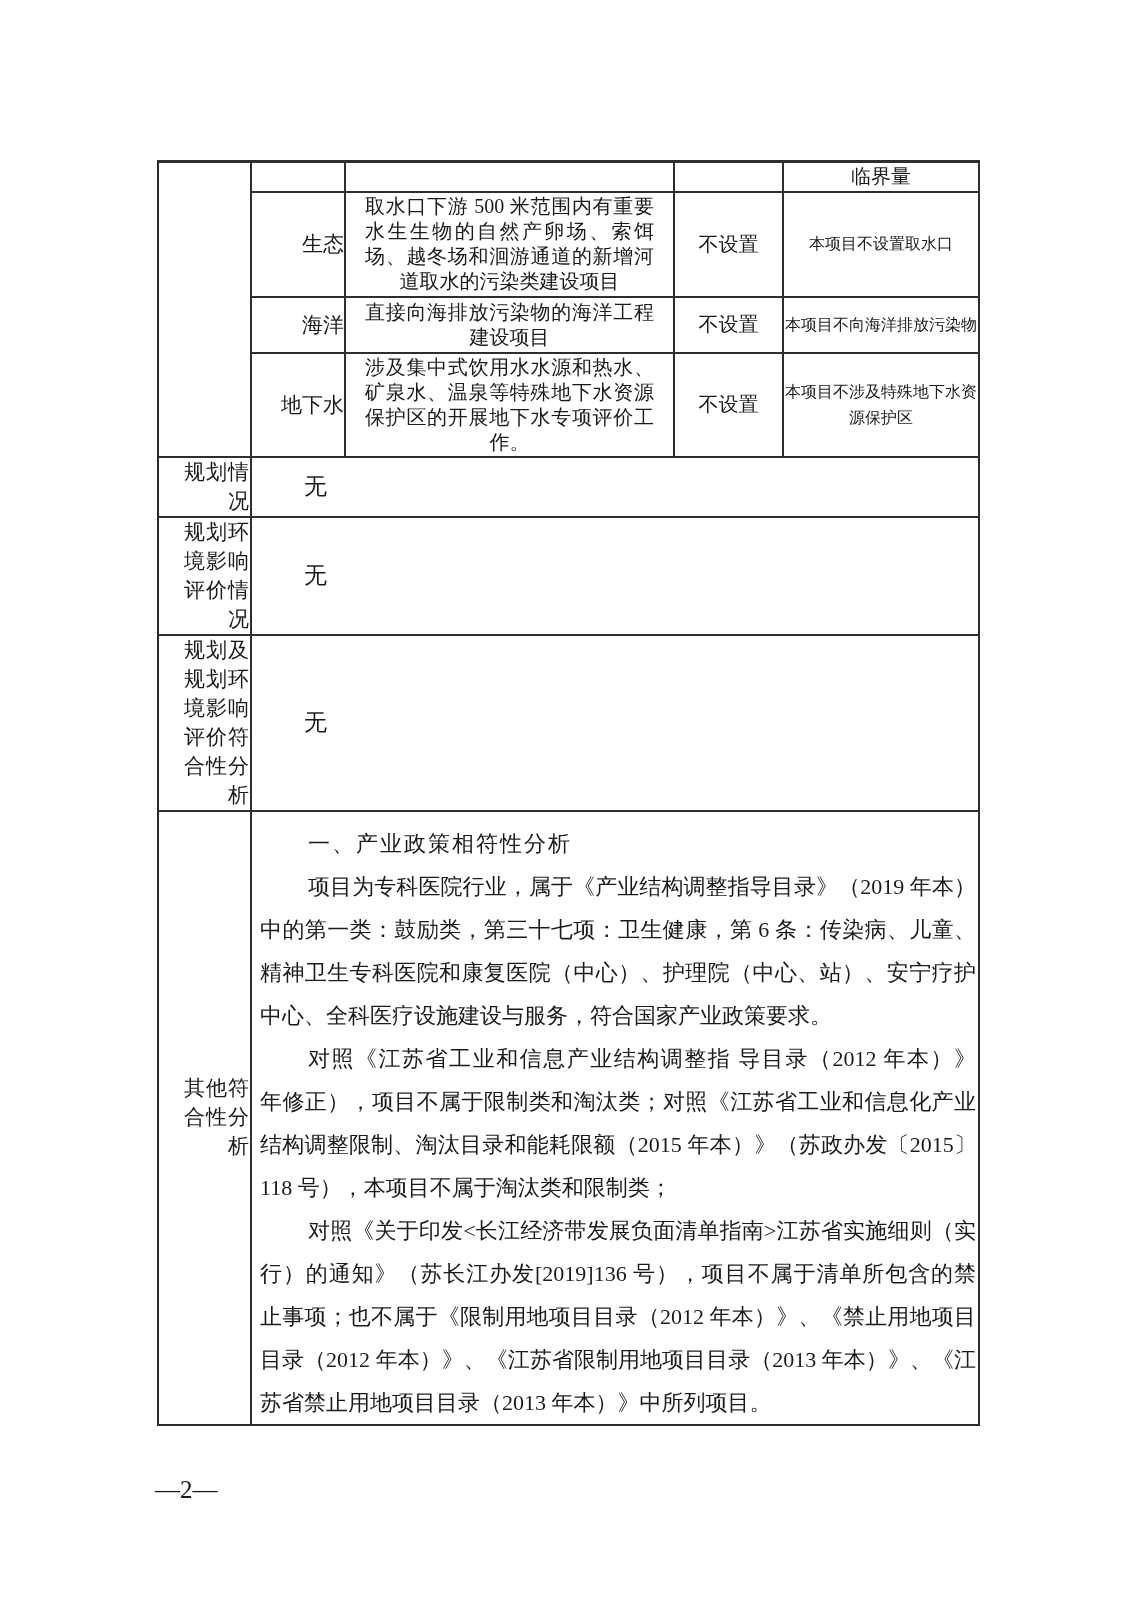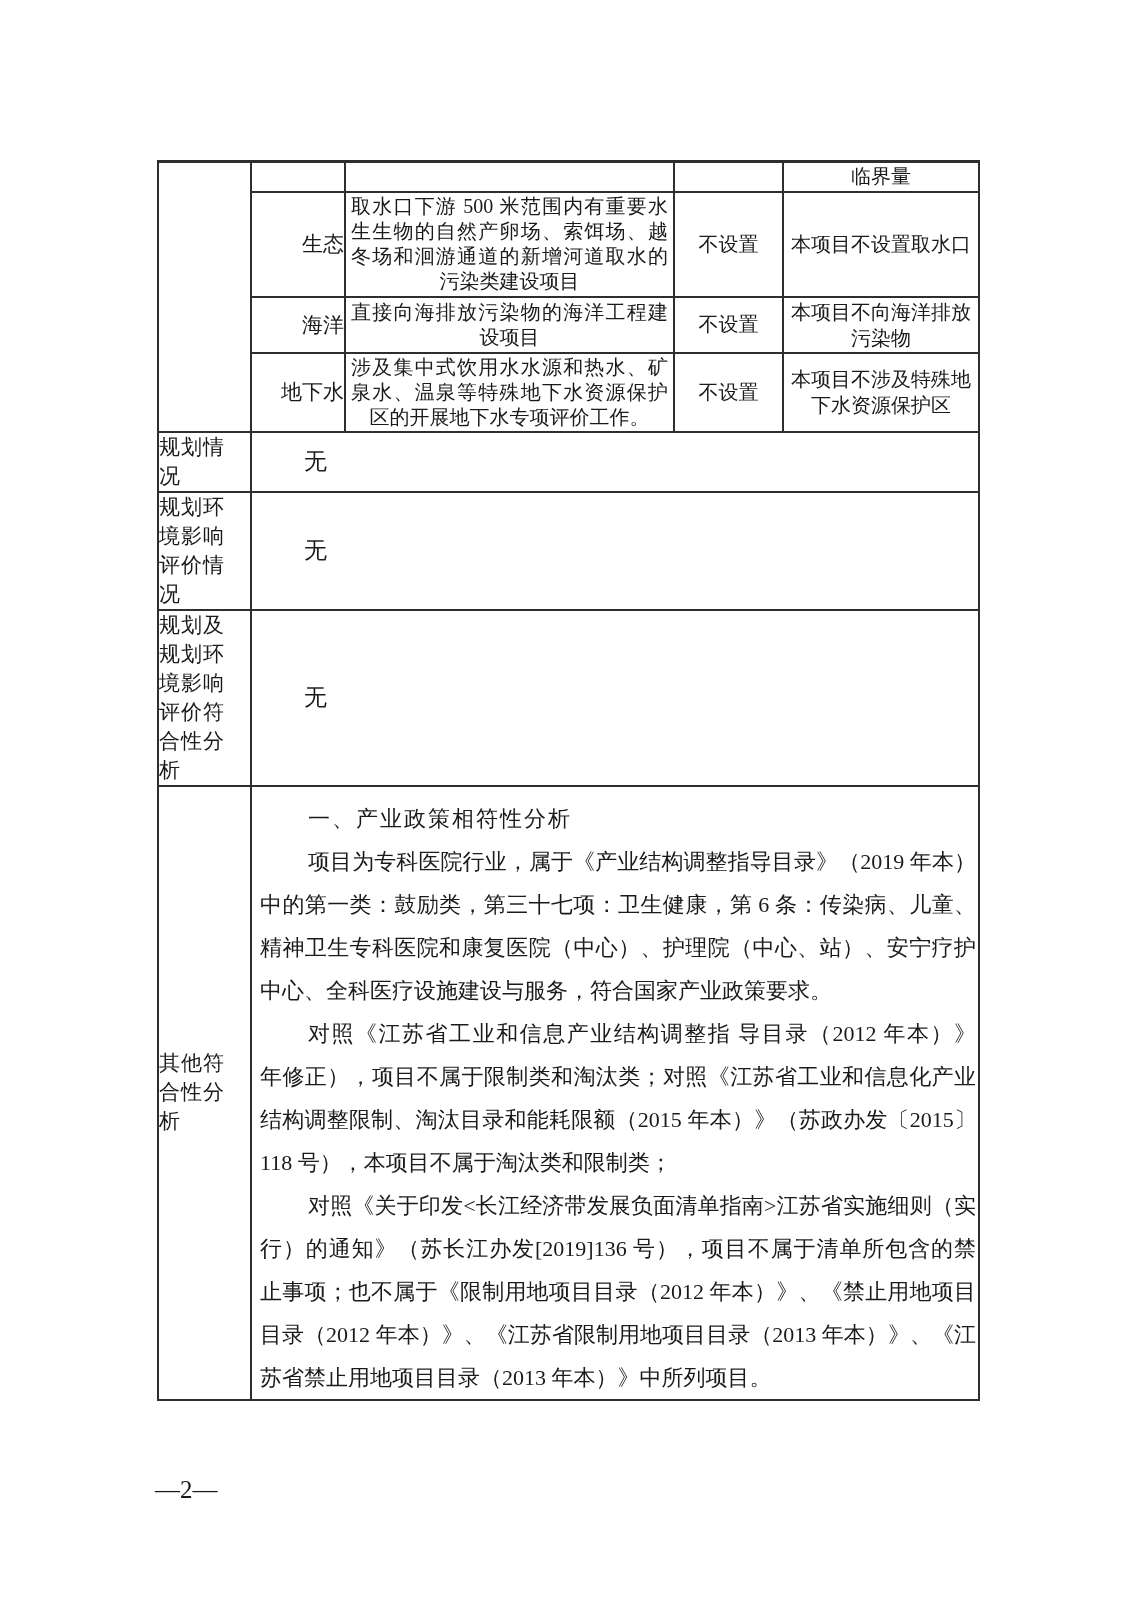--- a/index.html
+++ b/index.html
@@ -29,49 +29,49 @@
   table.report td {
     border:2px solid #2e2e2e;
     color:#1a1a1a;
     overflow:hidden;
   }
   
   tr.r1{height:30px;} tr.r2{height:105px;} tr.r3{height:56px;} tr.r4{height:78px;}
   tr.r5{height:60px;} tr.r6{height:118px;} tr.r7{height:175px;} tr.r8{height:614px;}
   
   td.side-label {
-    text-align:left;
+    text-align:right;
     vertical-align:middle;
     font-size:21px;
     line-height:29px;
     letter-spacing:1px;
     white-space:pre-line;
   }
   td.category {
     text-align:right;
     vertical-align:middle;
     font-size:21px;
   }
   td.condition {
     vertical-align:middle;
     font-size:20px;
     line-height:25px;
-    padding:1px 5px;
+    padding:1px 19px;
     text-align:justify;
     text-align-last:center;
   }
   td.setting {
     text-align:center;
     vertical-align:middle;
     font-size:20px;
     border-radius:27px;
   }
   td.conclusion {
     vertical-align:middle;
-    font-size:20px;
+    font-size:16px;
     line-height:26px;
     padding:1px 1px;
     text-align:center;
   }
   td.threshold {
     text-align:center;
     vertical-align:middle;
     font-size:20px;
   }
   td.none-value {

